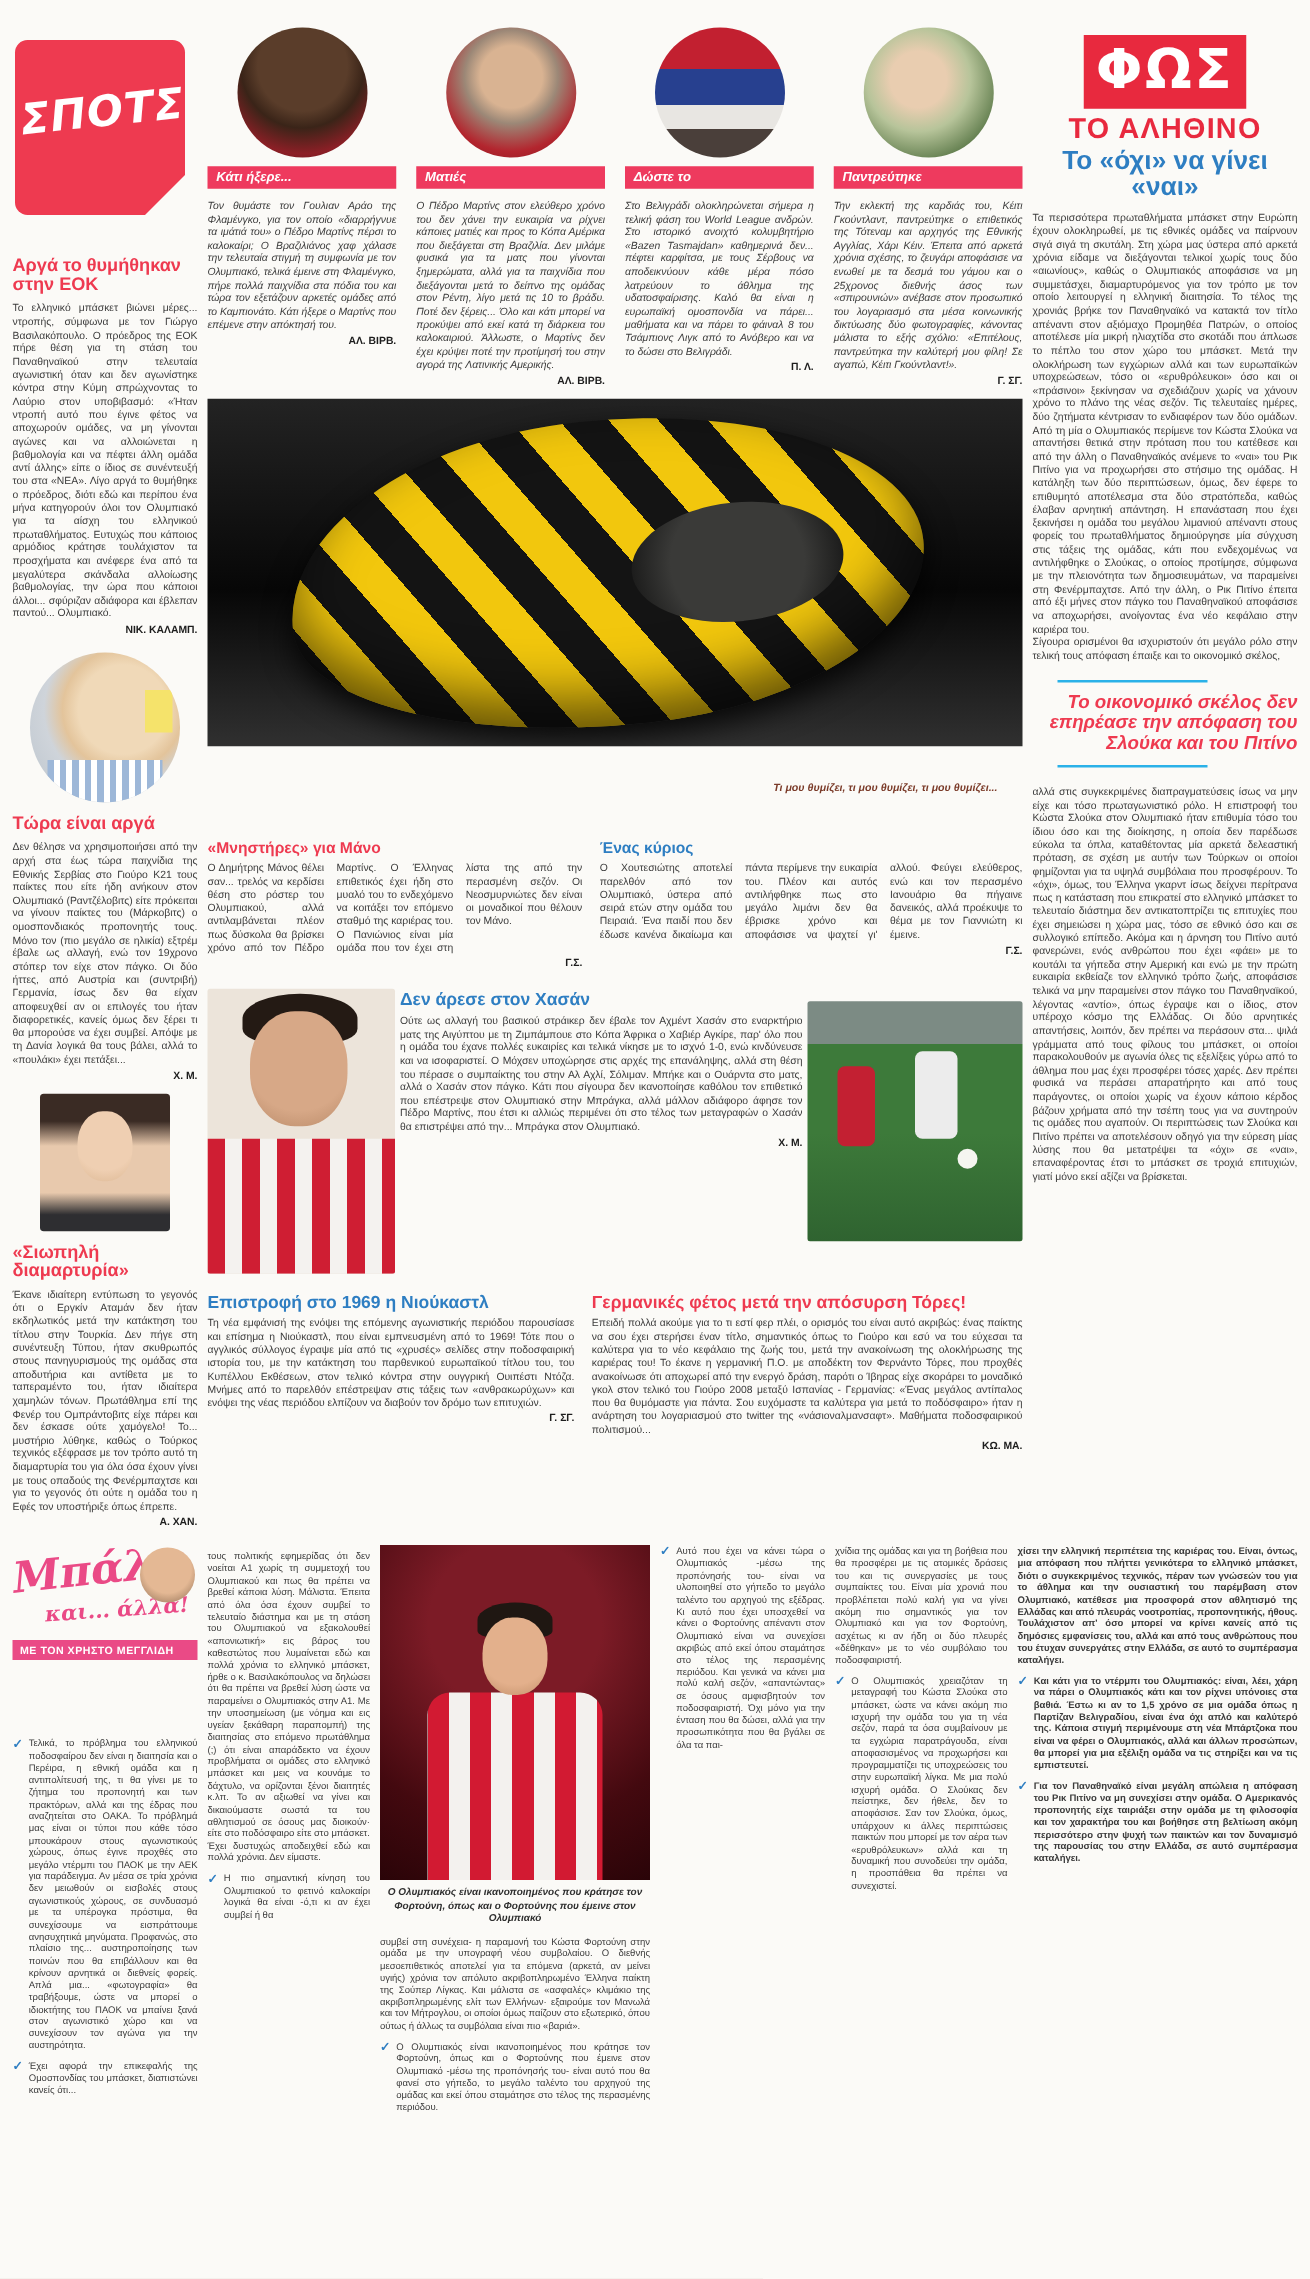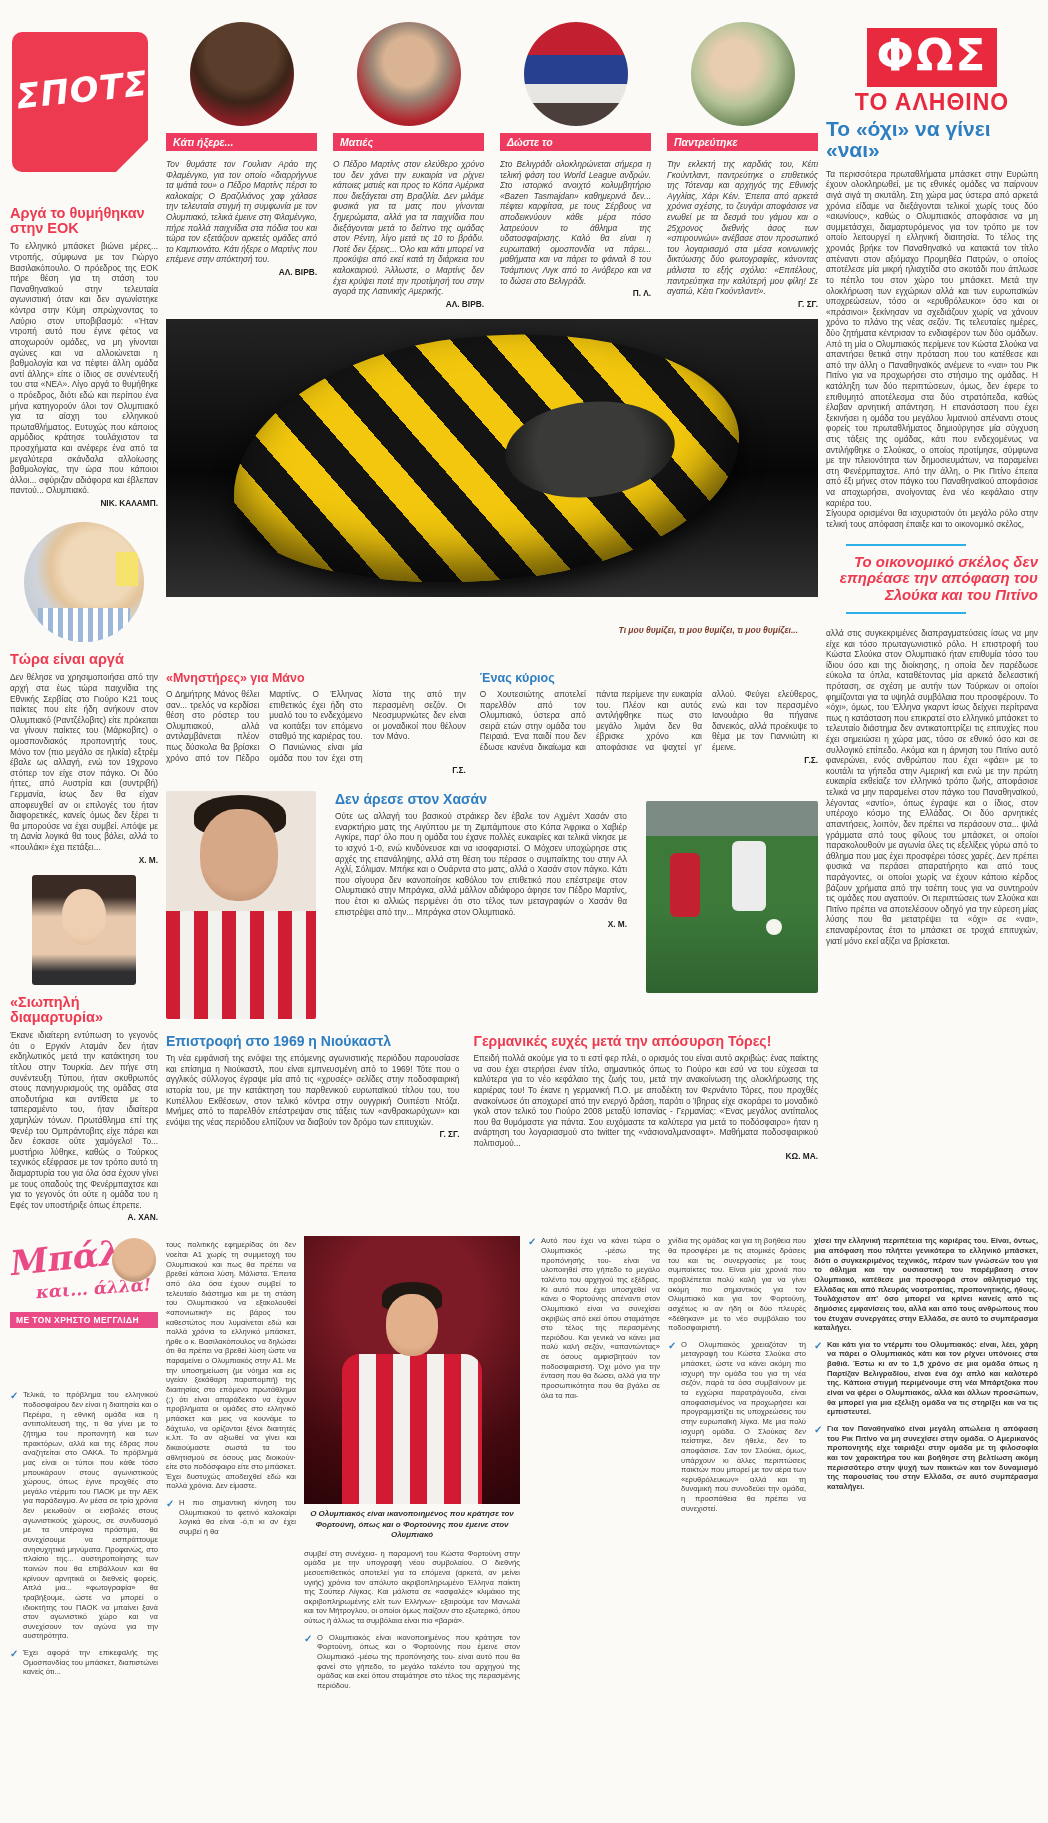--- a/index.html
+++ b/index.html
@@ -47,21 +47,21 @@
   .tape .core { position:absolute; left:52%; top:30%; width:26%; height:34%; border-radius:50%;
      background:radial-gradient(circle,#3a3a38 0 55%, #111 100%); transform:rotate(-6deg);}
   .tape-cap { font-size:8.5px; font-weight:bold; font-style:italic; color:#7a3a28; text-align:right; padding:28px 20px 0 0; }
 
   .mid-a { display:flex; gap:14px; margin-top:36px; }
   .manos { width:47%; } .kyrios { width:53%; }
   .cols3 { column-count:3; column-gap:10px; }
   h2.redsm { color:#ee3a50; font-size:12.5px; font-weight:bold; margin-bottom:4px; }
   h2.bluesm { color:#2e7ec2; font-size:12.5px; font-weight:bold; margin-bottom:4px; }
 
-  .mid-b { display:flex; gap:19px; margin-top:16px; }
+  .mid-b { display:flex; gap:4px; margin-top:16px; }
   .ph-hasan { width:150px; height:228px; flex:none; background:#ece4da; position:relative; overflow:hidden; border-radius:2px;}
   .ph-hasan .head { position:absolute; left:34px; top:18px; width:78px; height:92px; border-radius:46%;
       background:radial-gradient(circle at 50% 42%, #d7a887 0 62%, #b98a68 100%);}
   .ph-hasan .hair { position:absolute; left:28px; top:4px; width:92px; height:40px; border-radius:50% 50% 30% 30%; background:#241a14;}
   .ph-hasan .shirt{ position:absolute; left:0; bottom:0; width:100%; height:108px;
       background:repeating-linear-gradient(90deg,#cf1e33 0 14px,#f4f2ef 14px 28px);}
   .hasan-txt { flex:1; min-width:0; }
   .ph-torres { width:172px; height:192px; flex:none; align-self:flex-start; margin-top:10px;
       background:linear-gradient(180deg,#7c8b84 0 18%, #3d7a3a 18% 55%, #2f6330 100%); position:relative; overflow:hidden; border-radius:2px;}
   .ph-torres .f1{ position:absolute; left:24px; top:52px; width:30px; height:64px; background:#c32032; border-radius:6px;}
@@ -74,21 +74,21 @@
   h2.pinkmid { color:#ee3a50; font-size:14px; font-weight:bold; margin-bottom:4px;}
 
   
   .c-right { width:212px; flex:none; }
   .fos-wrap { text-align:center; margin-top:6px; }
   .fos-logo { display:inline-block; background:#e8293e; color:#fff; font-weight:bold; font-size:44px; letter-spacing:2px; padding:2px 10px 6px; font-family:"DejaVu Sans", sans-serif;}
   .fos-sub { color:#e8293e; font-weight:bold; font-size:23px; letter-spacing:1px; margin-top:2px; }
   .writer { display:flex; gap:6px; margin:10px 0 12px 30px; }
   .writer .mug { width:44px; height:52px; background:linear-gradient(180deg,#4a3b30 0 34%, #cfa586 34% 70%, #35383d 70%); flex:none; border-radius:2px;}
   .writer .tag { background:#8ed2f2; color:#15418f; font-weight:bold; font-size:9.5px; line-height:1.3; padding:5px 8px; flex:1;}
-  h1.main { color:#2e7ec2; font-size:21px; line-height:1.02; font-weight:bold; margin:2px 0 8px; }
+  h1.main { color:#2e7ec2; font-size:21px; line-height:1.02; font-weight:bold; margin:2px 0 8px;text-align:center; }
   .crosshead { margin:14px 0; padding:10px 0; position:relative; }
   .crosshead:before, .crosshead:after { content:""; position:absolute; left:20px; width:120px; height:2px; background:#2bb1e8; }
   .crosshead:before { top:0; } .crosshead:after { bottom:0; }
   .crosshead div { color:#ee3a50; font-size:15px; font-weight:bold; font-style:italic; line-height:1.12; text-align:right; }
 
   
   .bala-wrap { margin-top:14px; align-items:flex-start; }
   .b-col1 { width:148px; flex:none; }
   .b-col2 { width:130px; flex:none; padding-top:4px;}
   .b-photo { width:216px; flex:none; }
@@ -212,21 +212,21 @@
         </div>
       </div>
 
       <div class="mid-c">
         <div class="newc">
           <h2 class="bluemid">Επιστροφή στο 1969 η Νιούκαστλ</h2>
           <p class="body">Τη νέα εμφάνισή της ενόψει της επόμενης αγωνιστικής περιόδου παρουσίασε και επίσημα η Νιούκαστλ, που είναι εμπνευσμένη από το 1969! Τότε που ο αγγλικός σύλλογος έγραψε μία από τις «χρυσές» σελίδες στην ποδοσφαιρική ιστορία του, με την κατάκτηση του παρθενικού ευρωπαϊκού τίτλου του, του Κυπέλλου Εκθέσεων, στον τελικό κόντρα στην ουγγρική Ουιπέστι Ντόζα. Μνήμες από το παρελθόν επέστρεψαν στις τάξεις των «ανθρακωρύχων» και ενόψει της νέας περιόδου ελπίζουν να διαβούν τον δρόμο των επιτυχιών.</p>
           <span class="byline">Γ. ΣΓ.</span>
         </div>
         <div class="torr">
-          <h2 class="pinkmid">Γερμανικές ευχές μετά την απόσυρση Τόρες!</h2>
+          <h2 class="pinkmid">Γερμανικές φέτος μετά την απόσυρση Τόρες!</h2>
           <p class="body">Επειδή πολλά ακούμε για το τι εστί φερ πλέι, ο ορισμός του είναι αυτό ακριβώς: ένας παίκτης να σου έχει στερήσει έναν τίτλο, σημαντικός όπως το Γιούρο και εσύ να του εύχεσαι τα καλύτερα για το νέο κεφάλαιο της ζωής του, μετά την ανακοίνωση της ολοκλήρωσης της καριέρας του! Το έκανε η γερμανική Π.Ο. με αποδέκτη τον Φερνάντο Τόρες, που προχθές ανακοίνωσε ότι αποχωρεί από την ενεργό δράση, παρότι ο Ίβηρας είχε σκοράρει το μοναδικό γκολ στον τελικό του Γιούρο 2008 μεταξύ Ισπανίας - Γερμανίας: «Ένας μεγάλος αντίπαλος που θα θυμόμαστε για πάντα. Σου ευχόμαστε τα καλύτερα για μετά το ποδόσφαιρο» ήταν η ανάρτηση του λογαριασμού στο twitter της «νάσιοναλμανσαφτ». Μαθήματα ποδοσφαιρικού πολιτισμού...</p>
           <span class="byline">ΚΩ. ΜΑ.</span>
         </div>
       </div>
     </div>
 
     <div class="c-right">
       <div class="fos-wrap">
         <div class="fos-logo">ΦΩΣ</div>
         <div class="fos-sub">ΤΟ ΑΛΗΘΙΝΟ</div>

